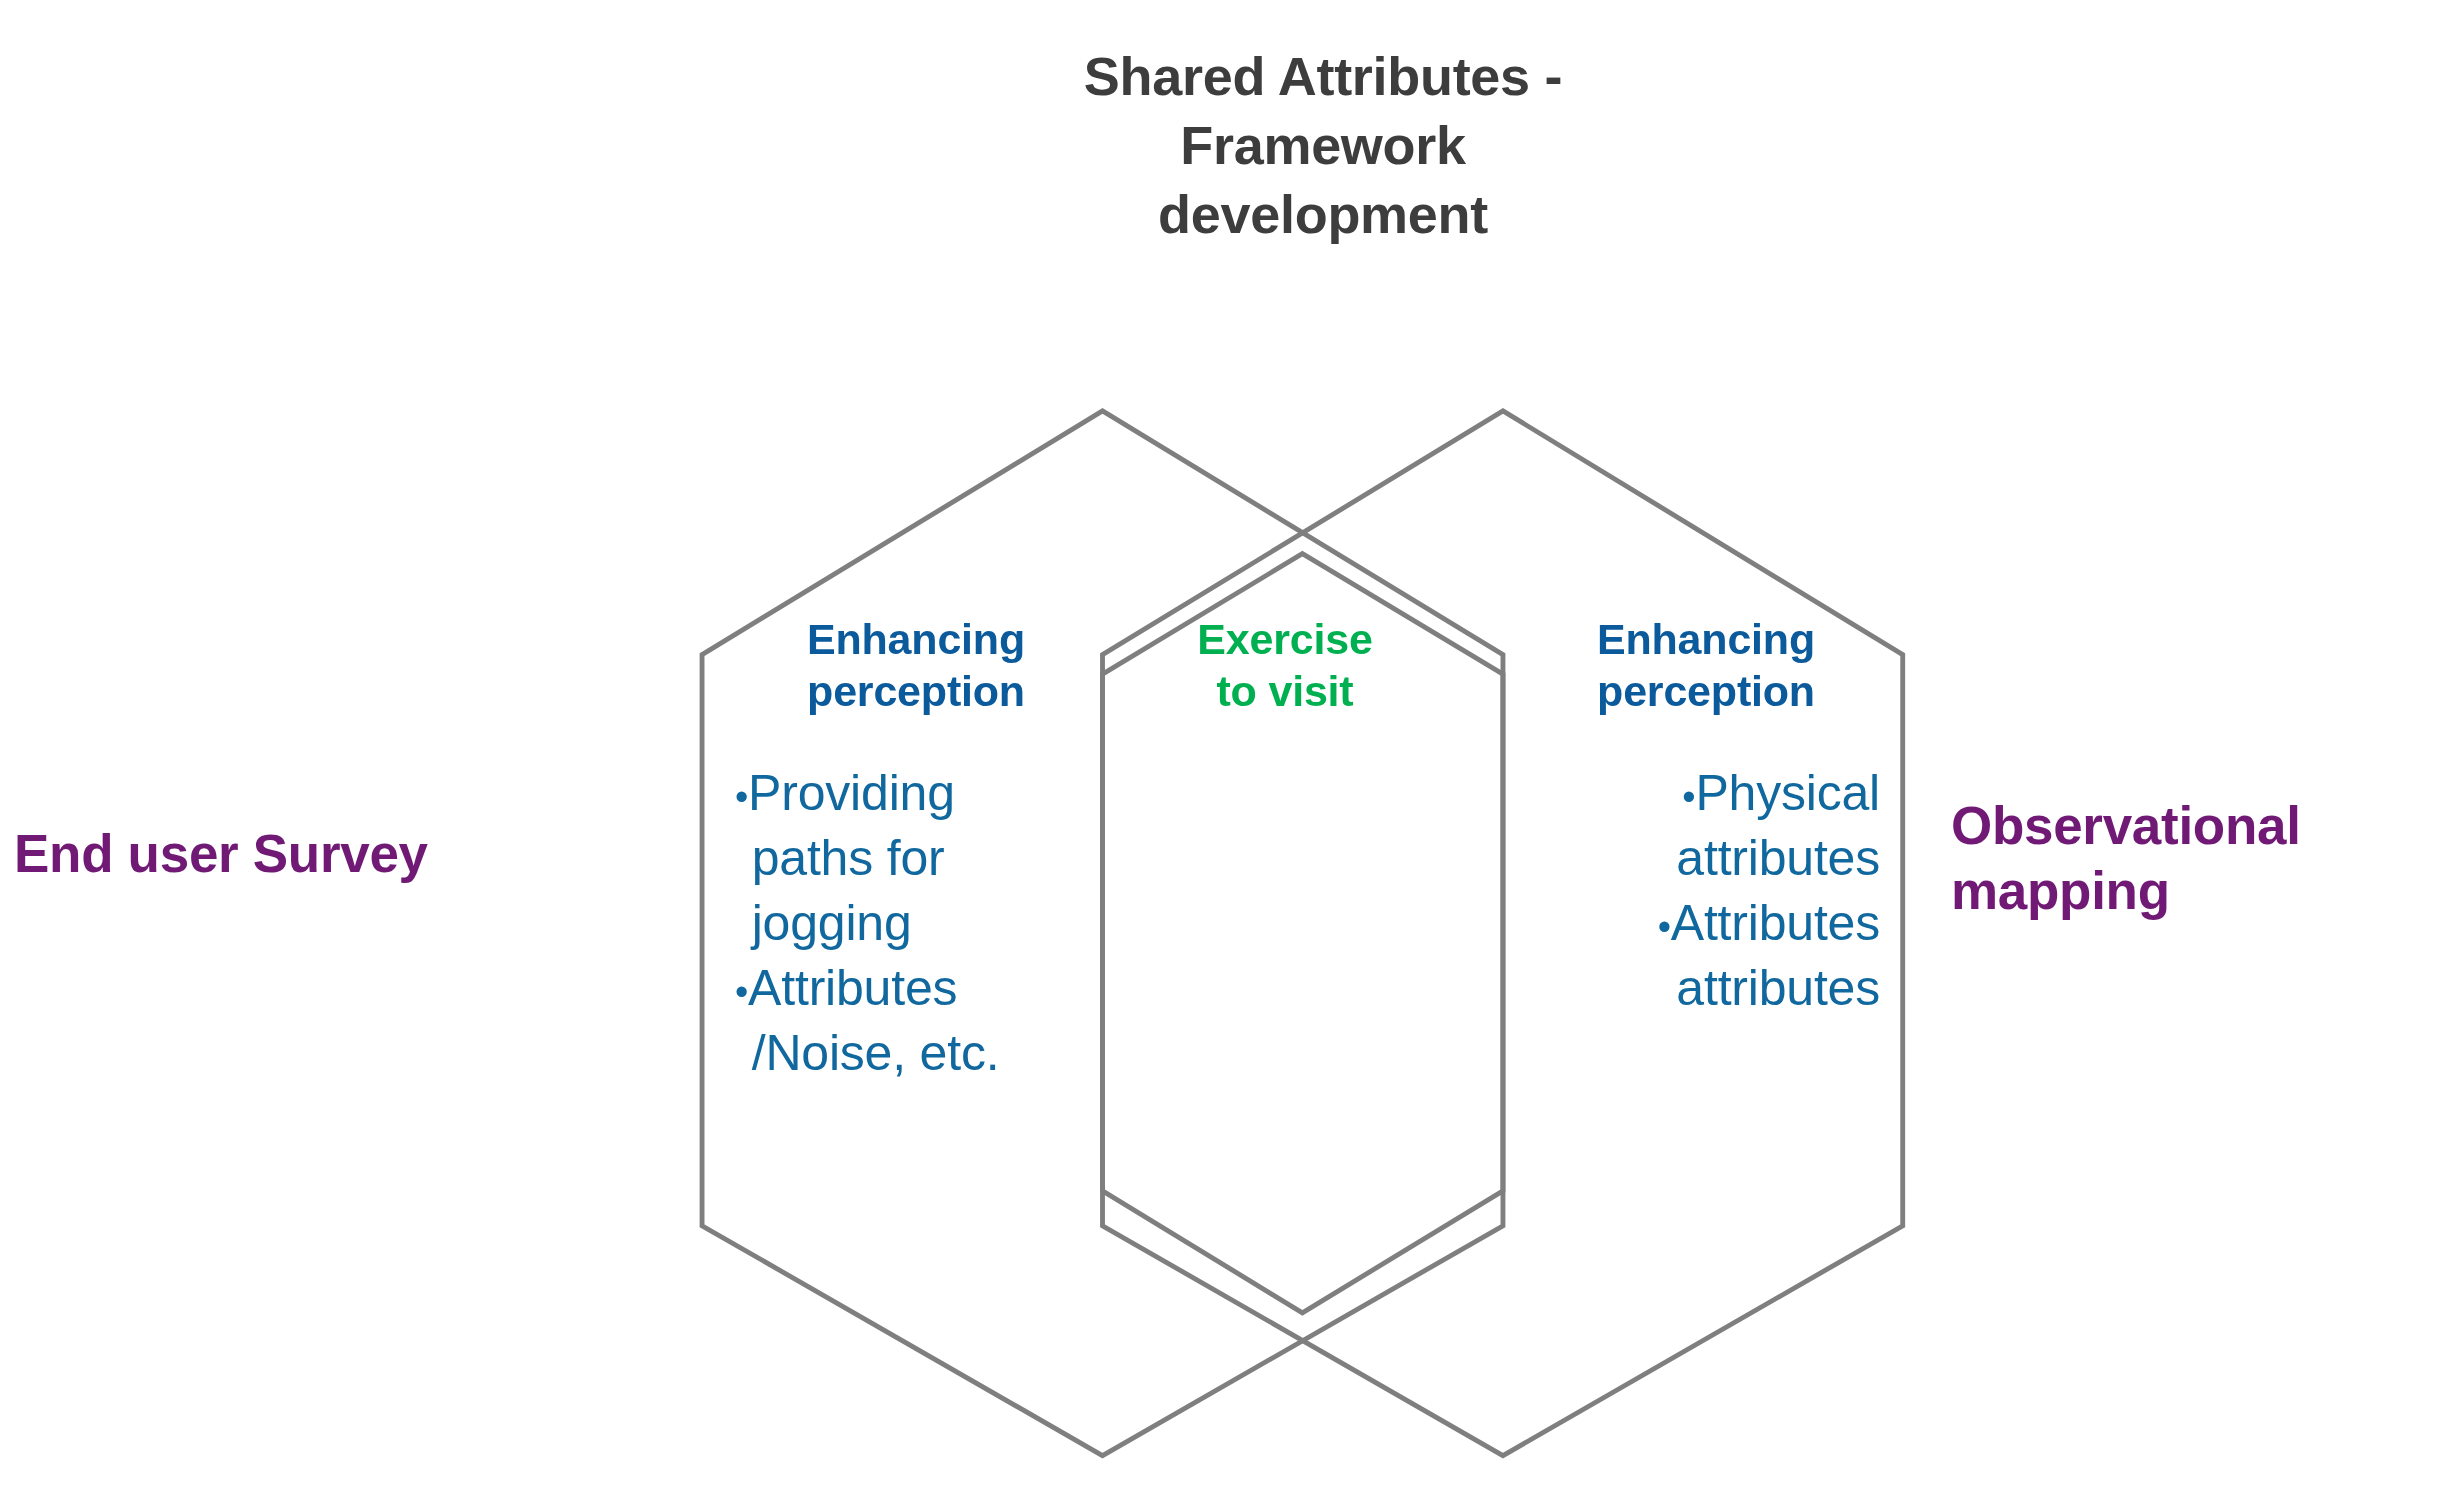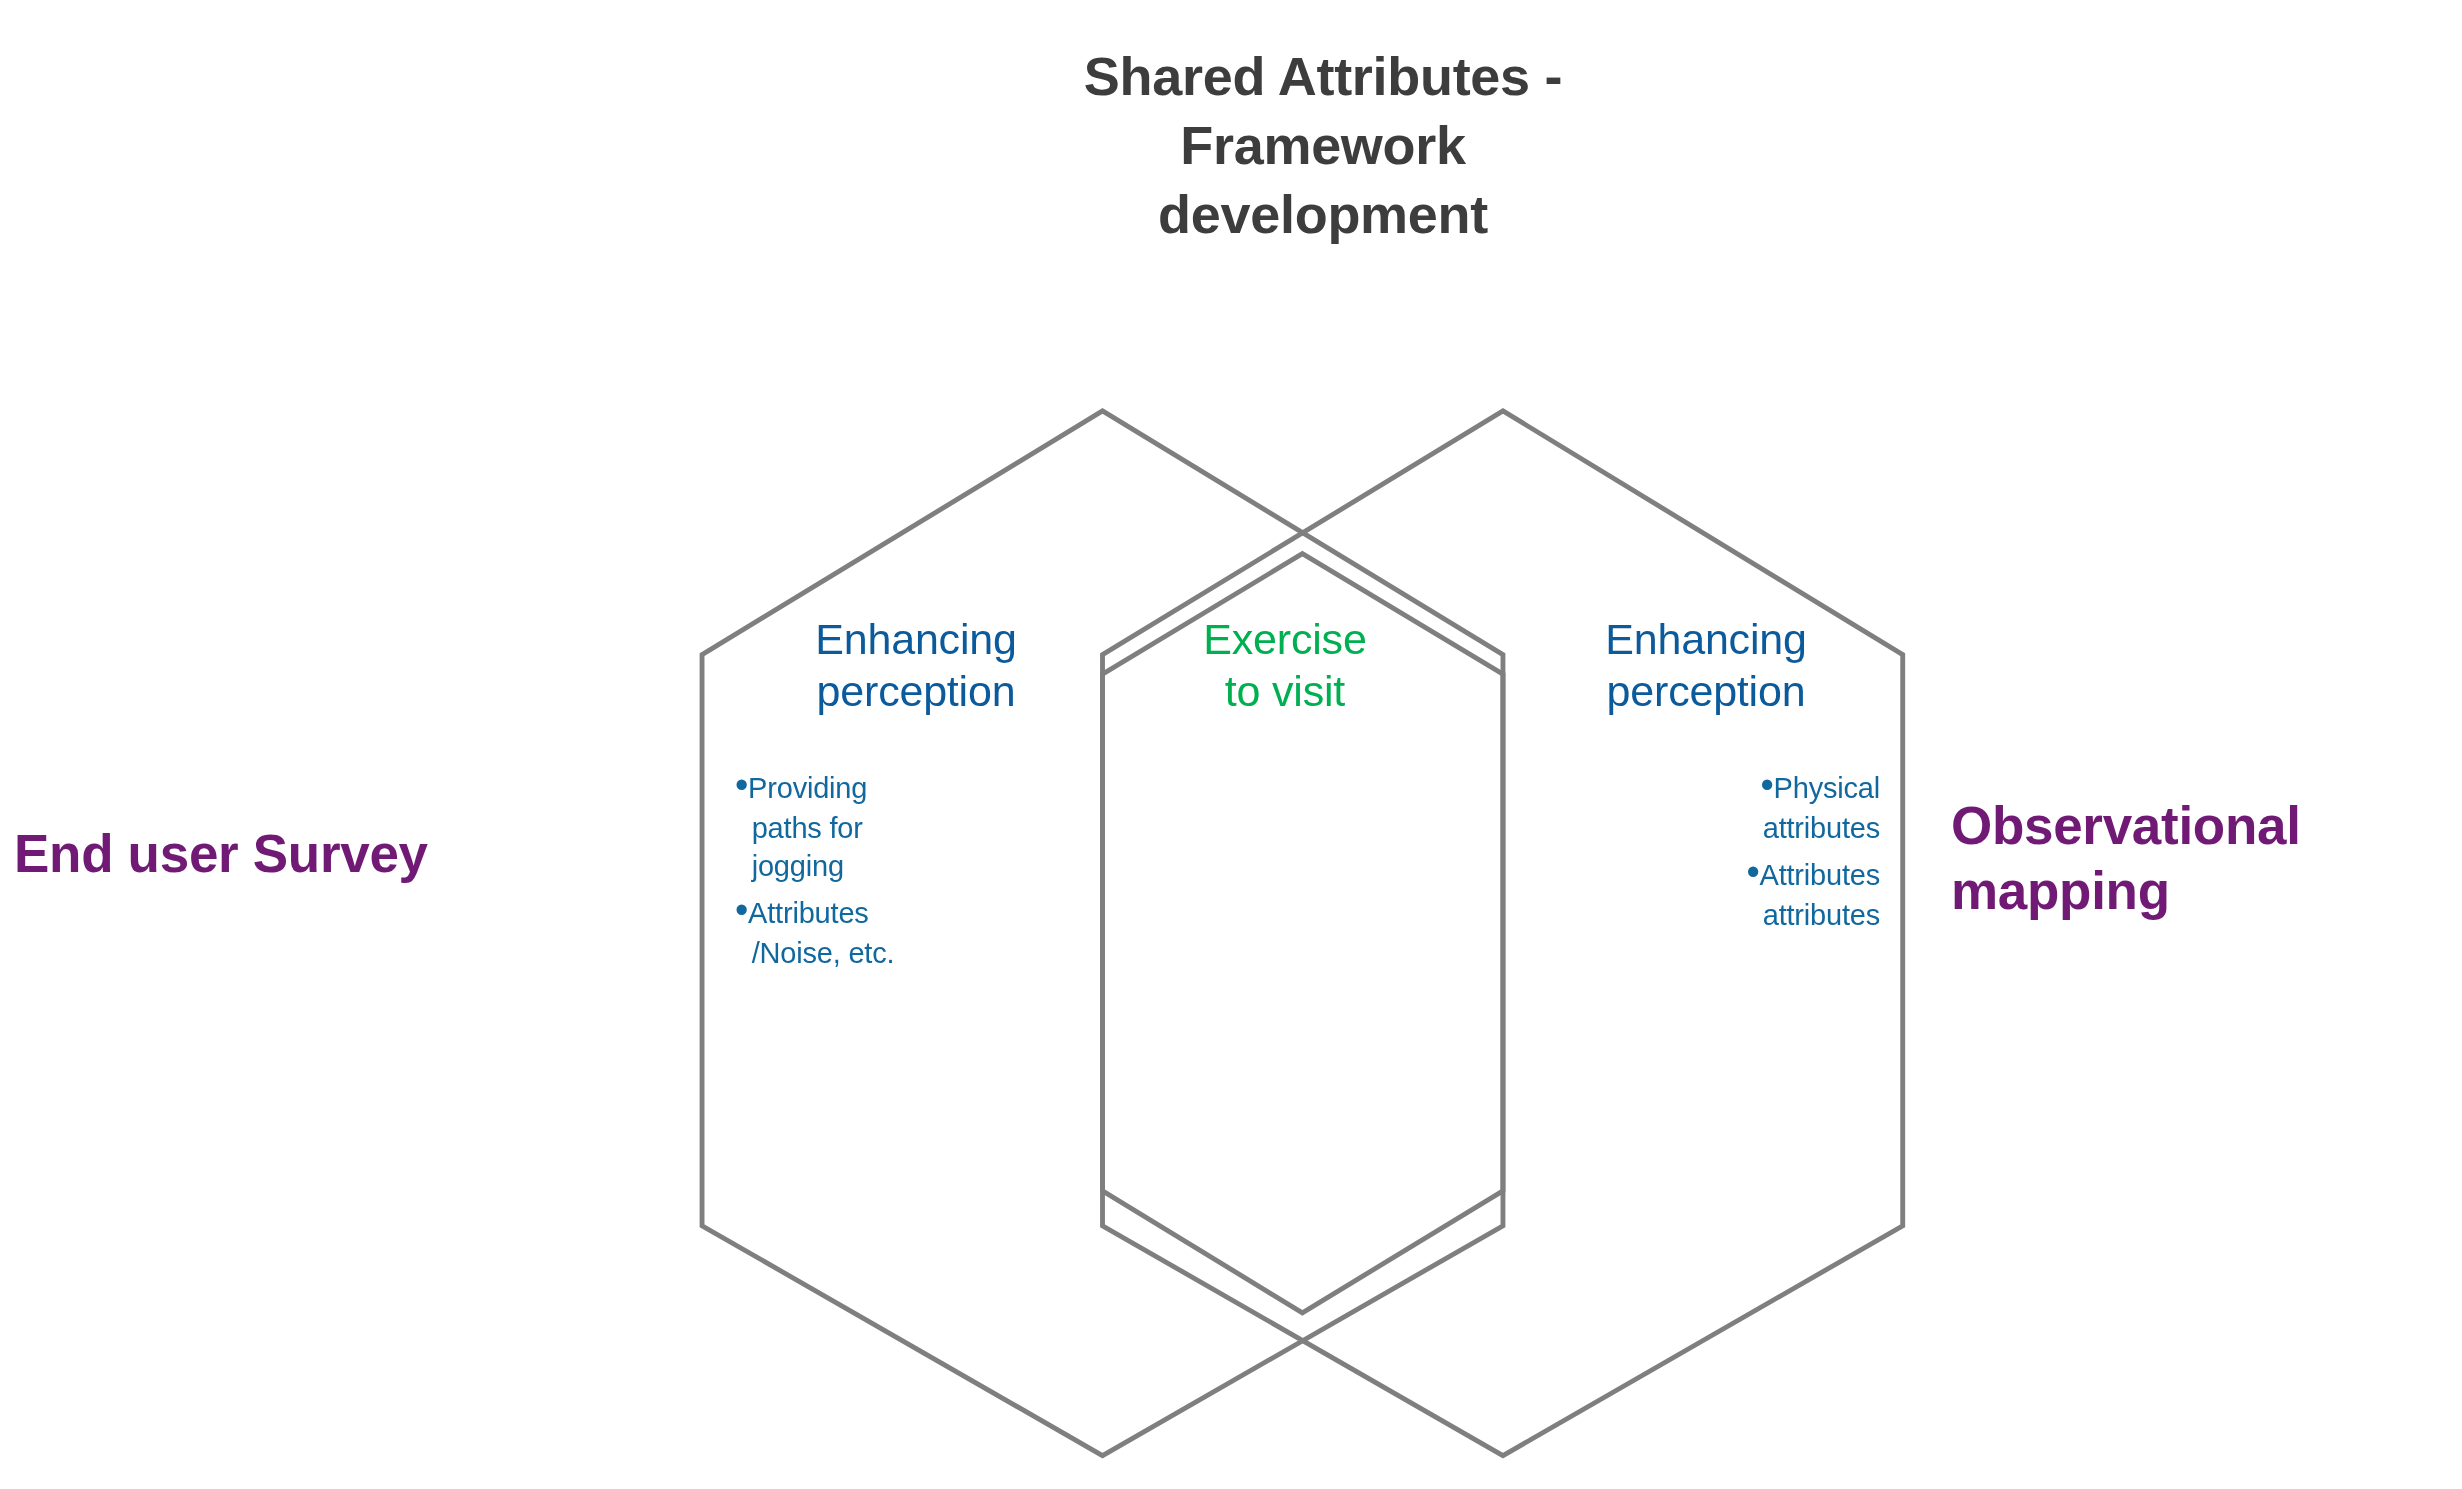--- a/index.html
+++ b/index.html
@@ -73,31 +73,31 @@
     stroke-linejoin: miter;
   }
 
   
   .hex-col {
     position: absolute;
     box-sizing: border-box;
   }
   .hex-heading {
     font-size: 43px;
-    font-weight: 400;
+    font-weight: 700;
     line-height: 1.22;
     text-align: center;
     white-space: pre-line;
     letter-spacing: -0.2px;
   }
   .hex-list {
     margin: 0;
     padding: 0;
     list-style: none;
-    font-size: 29px;
+    font-size: 50px;
     font-weight: 400;
     line-height: 1.30;
     letter-spacing: -0.2px;
   }
   .hex-list li {
     text-indent: -16.7px;
     padding-left: 16.7px;
     white-space: pre-line;
   }
   .hex-list li::before {

